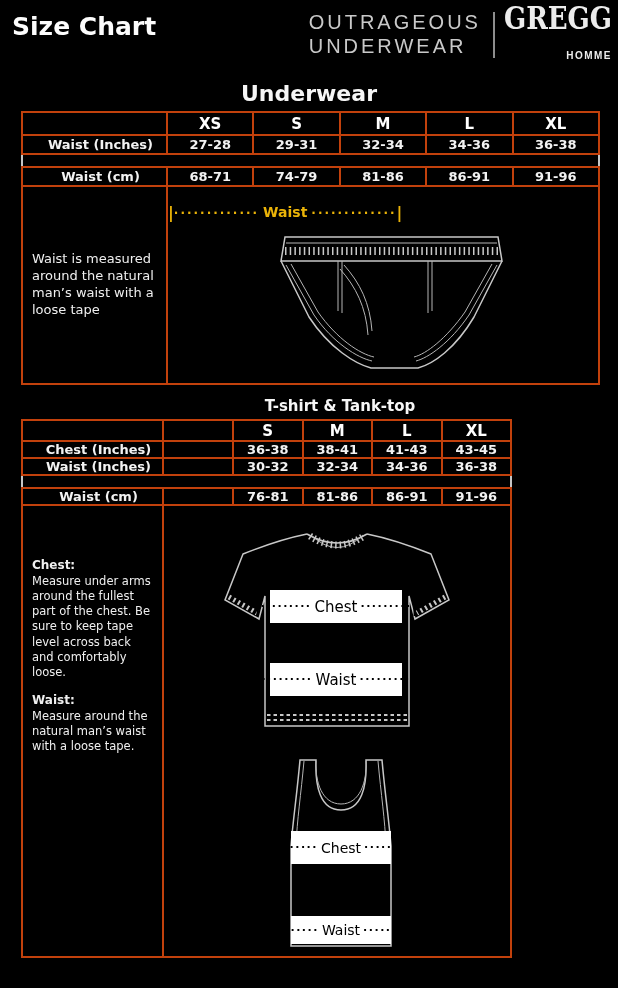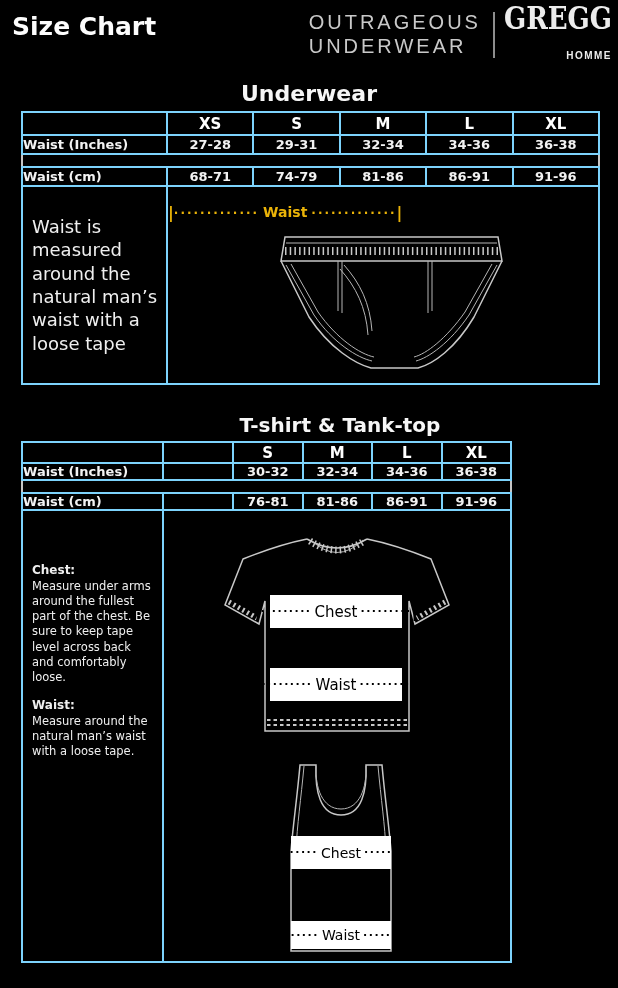--- a/index.html
+++ b/index.html
@@ -26,42 +26,42 @@
     font-family:"DejaVu Serif", serif; font-size:26px; font-weight:bold; color:#ececec;
     transform:scaleY(1.25); transform-origin:bottom; letter-spacing:0; line-height:1;
   }
   .logo-sub { font-size:10px; font-weight:bold; letter-spacing:1.5px; color:#ececec; margin-top:16px; }
 
   
   .section-title {
     text-align:center; font-family:"DejaVu Sans", sans-serif; font-weight:bold; color:#f6f6f6;
   }
   .uw-title { font-size:22px; margin:15px 0 5px 0; }
-  .ts-title { font-size:20px; margin:28px 0 4px 62px; }
+  .ts-title { font-size:15px; margin:12px 0 4px 62px; }
 
   
   table { border-collapse:collapse; table-layout:fixed; background:#000; }
   #uw-table { width:579px; margin-left:21px; }
   #ts-table { width:491px; margin-left:21px; }
   th, td {
-    border:2px solid #7dd3fc; padding:0; text-align:center;
+    border:2px solid #c2410c; padding:0; text-align:center;
     font-family:"DejaVu Sans", sans-serif; font-size:13px; font-weight:bold; color:#f2f2f2;
   }
   th { font-size:15px; color:#fff; }
   #uw-table th { height:23px; }
   #uw-table td.data { height:19px; }
   #ts-table th { height:21px; }
   #ts-table td.data { height:16px; }
-  td.row-label { text-align:left; padding-left:0; }
+  td.row-label { text-align:center; padding-left:12px; }
   tr.spacer td { height:13px; border-left:2px solid #c6c6c6; border-right:2px solid #c6c6c6; }
 
   
   td.uw-note {
     height:198px; vertical-align:middle; text-align:left; padding:6px 6px 6px 9px;
-    font-weight:normal; font-size:18px; line-height:1.3; color:#efefef;
+    font-weight:normal; font-size:13px; line-height:1.3; color:#efefef;
   }
   td.diagram-cell { position:relative; height:198px; }
   .measure-line {
     position:absolute; top:16px; left:0; width:100%; text-align:left;
     color:#eab308; font-family:"DejaVu Sans", sans-serif; white-space:nowrap;
   }
   .measure-line .bar { font-weight:bold; font-size:16px; vertical-align:-1px; }
   .measure-line .dots { font-size:12px; letter-spacing:2px; font-weight:bold; }
   .measure-line .lbl { font-size:14px; font-weight:bold; padding:0 4px; }
   .briefs-svg { position:absolute; left:110px; top:44px; }
@@ -195,20 +195,28 @@
   <tbody>
       <tr>
     <th></th>
     <th></th>
     <th>S</th>
     <th>M</th>
     <th>L</th>
     <th>XL</th>
   </tr>
   <tr>
+    <td class="data row-label">Chest (Inches)</td>
+    <td class="data"></td>
+    <td class="data">36-38</td>
+    <td class="data">38-41</td>
+    <td class="data">41-43</td>
+    <td class="data">43-45</td>
+  </tr>
+  <tr>
     <td class="data row-label">Waist (Inches)</td>
     <td class="data"></td>
     <td class="data">30-32</td>
     <td class="data">32-34</td>
     <td class="data">34-36</td>
     <td class="data">36-38</td>
   </tr>
   <tr class="spacer">
         <td colspan="6"></td>
       </tr>

